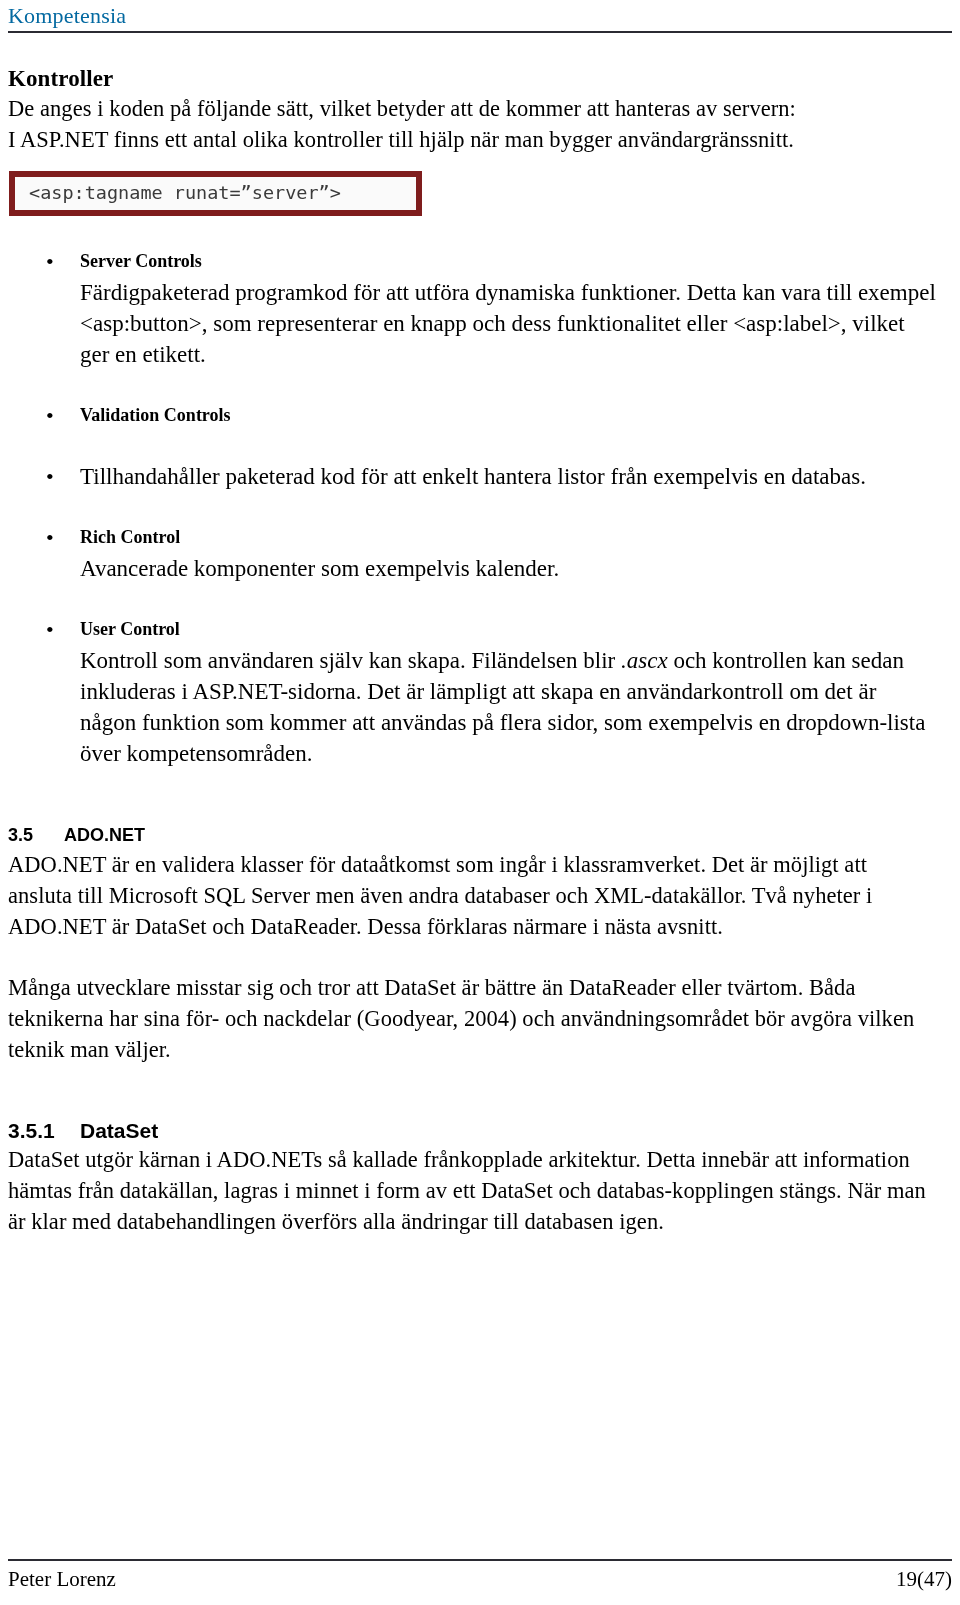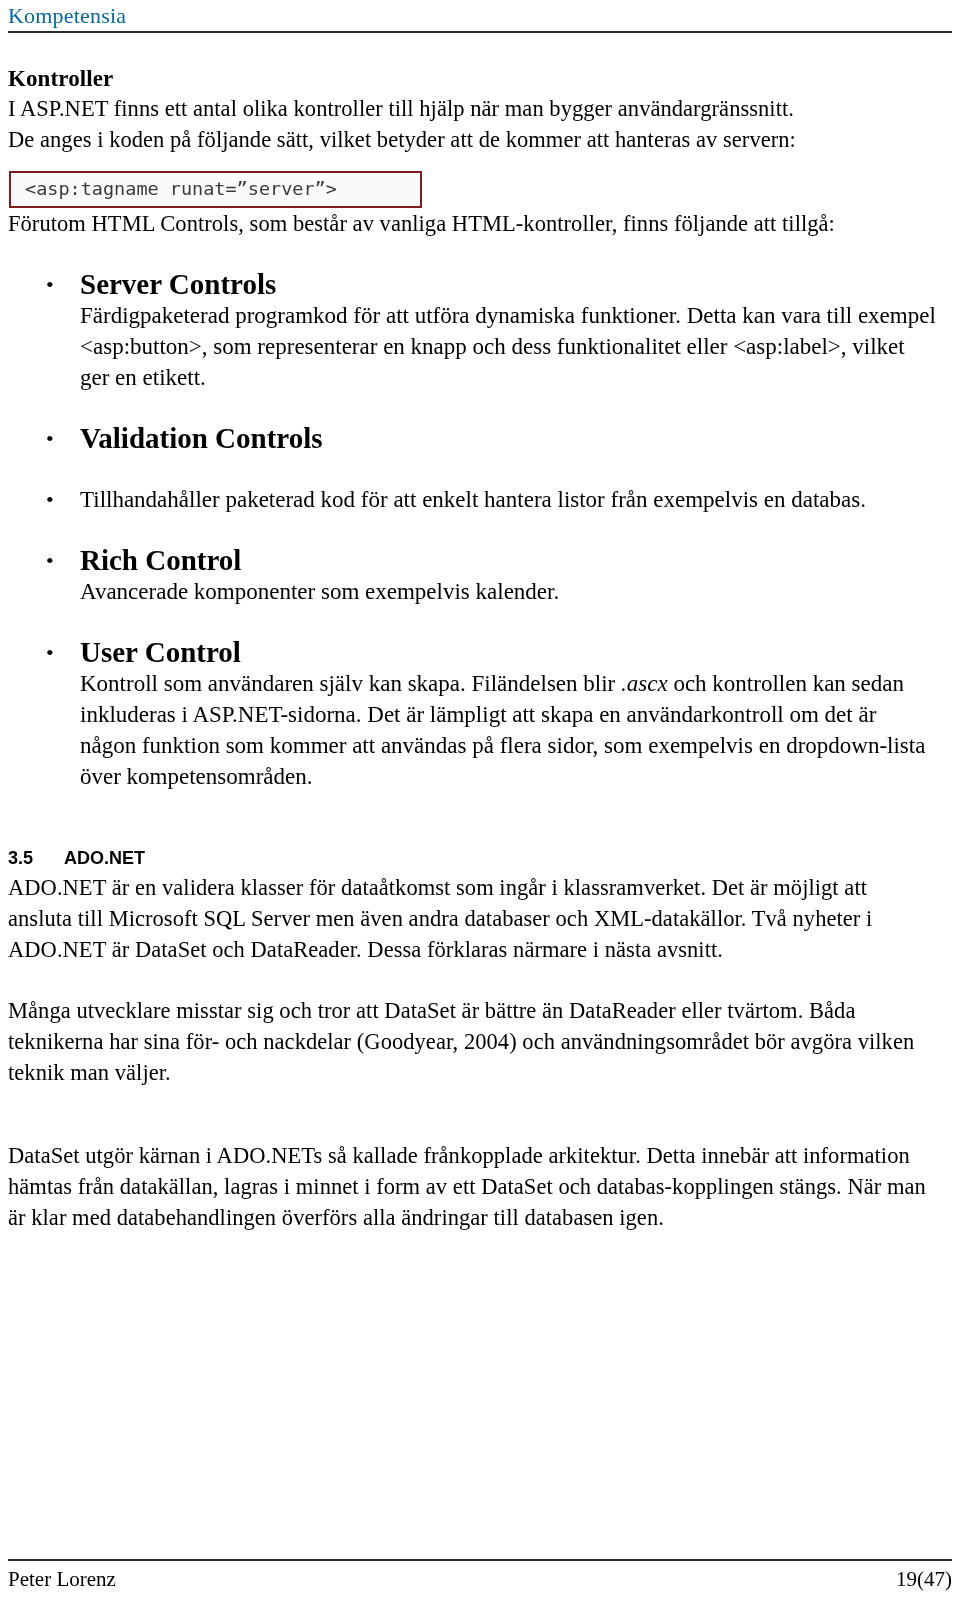--- a/index.html
+++ b/index.html
@@ -69,21 +69,21 @@
   }
 
   .codeblock {
     margin-top: 16px;
     margin-left: 1px;
     display: inline-block;
     box-sizing: border-box;
     width: 413px;
     padding: 3px 10px 4px 14px;
     background: #fafafa;
-    border: 2px solid #7f1d1d;
+    border: 6px solid #7f1d1d;
     font-family: "DejaVu Sans Mono", "Liberation Mono", monospace;
     font-size: 18.5px;
     line-height: 26px;
     color: #3a3a3a;
     white-space: pre;
   }
 
   .after-code {
     margin-top: 20px;
   }
@@ -103,21 +103,21 @@
     position: absolute;
     left: 38px;
     top: 0;
     font-size: 22px;
     line-height: 31px;
   }
   ul.bullets > li .item-title {
     display: block;
     font-family: "Liberation Serif", "DejaVu Serif", serif;
     font-weight: bold;
-    font-size: 29px;
+    font-size: 18px;
     line-height: 31px;
   }
   ul.bullets > li .item-body {
     display: block;
     font-family: "Liberation Serif", "DejaVu Serif", serif;
     font-size: 23px;
     line-height: 31px;
   }
   .ital { font-style: italic; }
 
@@ -176,26 +176,25 @@
 
   <div class="page-header">
     <div class="hdr-text">Kompetensia</div>
     <div class="hdr-rule"></div>
   </div>
 
   <div class="content">
 
     <h2 class="doc-h2">Kontroller</h2>
 
+    <p class="body">De anges i koden på följande sätt, vilket betyder att de kommer att hanteras av servern:</p>
     <p class="body">I ASP.NET finns ett antal olika kontroller till hjälp när man bygger användargränssnitt.</p>
-    <p class="body">De anges i koden på följande sätt, vilket betyder att de kommer att hanteras av servern:</p>
 
     <div class="codeblock">&lt;asp:tagname runat=”server”&gt;</div>
 
-    <p class="body after-code">Förutom HTML Controls, som består av vanliga HTML-kontroller, finns följande att tillgå:</p>
 
     <ul class="bullets">
 
       <li>
         <span class="bullet-mark">•</span>
         <span class="item-title">Server Controls</span>
         <span class="item-body">Färdigpaketerad programkod för att utföra dynamiska funktioner. Detta kan vara till exempel &lt;asp:button&gt;, som representerar en knapp och dess funktionalitet eller &lt;asp:label&gt;, vilket ger en etikett.</span>
       </li>
 
       <li>
@@ -227,20 +226,21 @@
     <h3 class="sec-head"><span class="sec-num">3.5</span><span>ADO.NET</span></h3>
 
     <p class="body">ADO.NET är en validera klasser för dataåtkomst som ingår i klassramverket. Det är möjligt att ansluta till Microsoft SQL Server men även andra databaser och XML-datakällor. Två nyheter i ADO.NET är DataSet och DataReader. Dessa förklaras närmare i nästa avsnitt.</p>
 
     <div class="gap-l"></div>
 
     <p class="body">Många utvecklare misstar sig och tror att DataSet är bättre än DataReader eller tvärtom. Båda teknikerna har sina för- och nackdelar (Goodyear, 2004) och användningsområdet bör avgöra vilken teknik man väljer.</p>
 
     <div class="gap-xl"></div>
 
+    <h4 class="sub-head"><span class="sec-num">3.5.1</span><span>DataSet</span></h4>
 
     <p class="body">DataSet utgör kärnan i ADO.NETs så kallade frånkopplade arkitektur. Detta innebär att information hämtas från datakällan, lagras i minnet i form av ett DataSet och databas-kopplingen stängs. När man är klar med databehandlingen överförs alla ändringar till databasen igen.</p>
 
   </div>
 
   <div class="page-footer">
     <div class="ftr-rule"></div>
     <div class="ftr-row">
       <span>Peter Lorenz</span>
       <span>19(47)</span>

